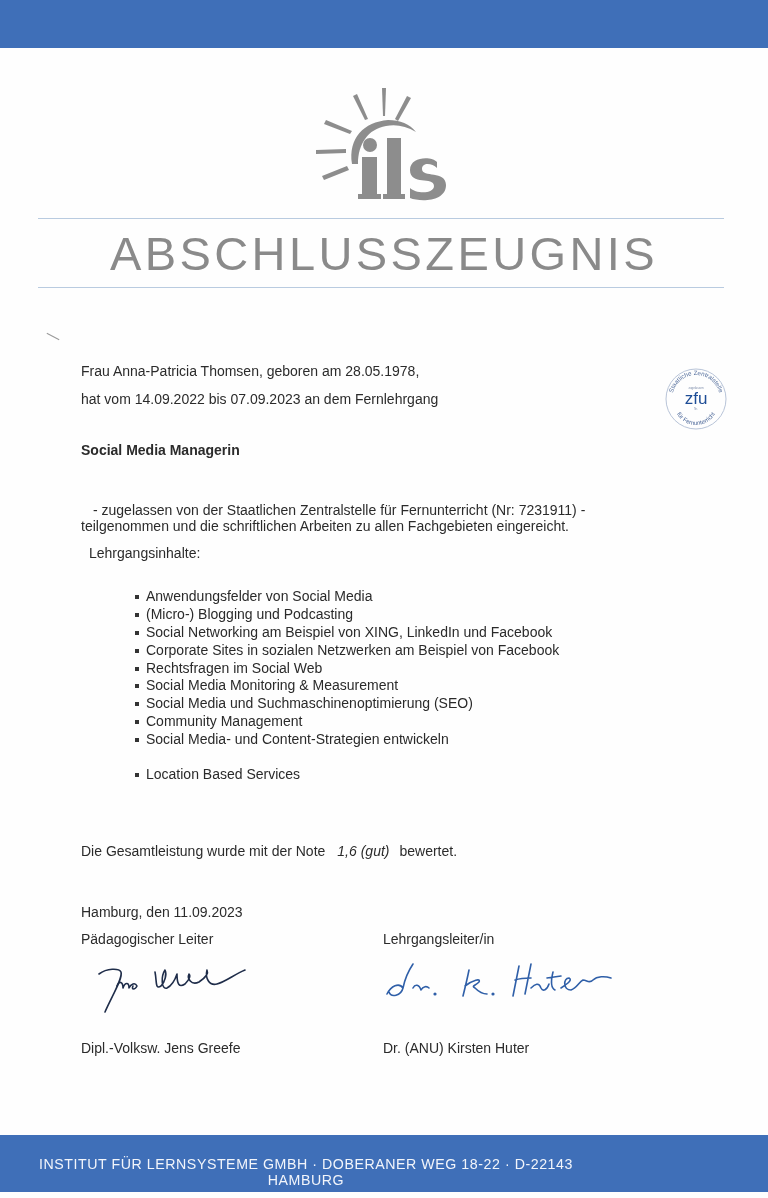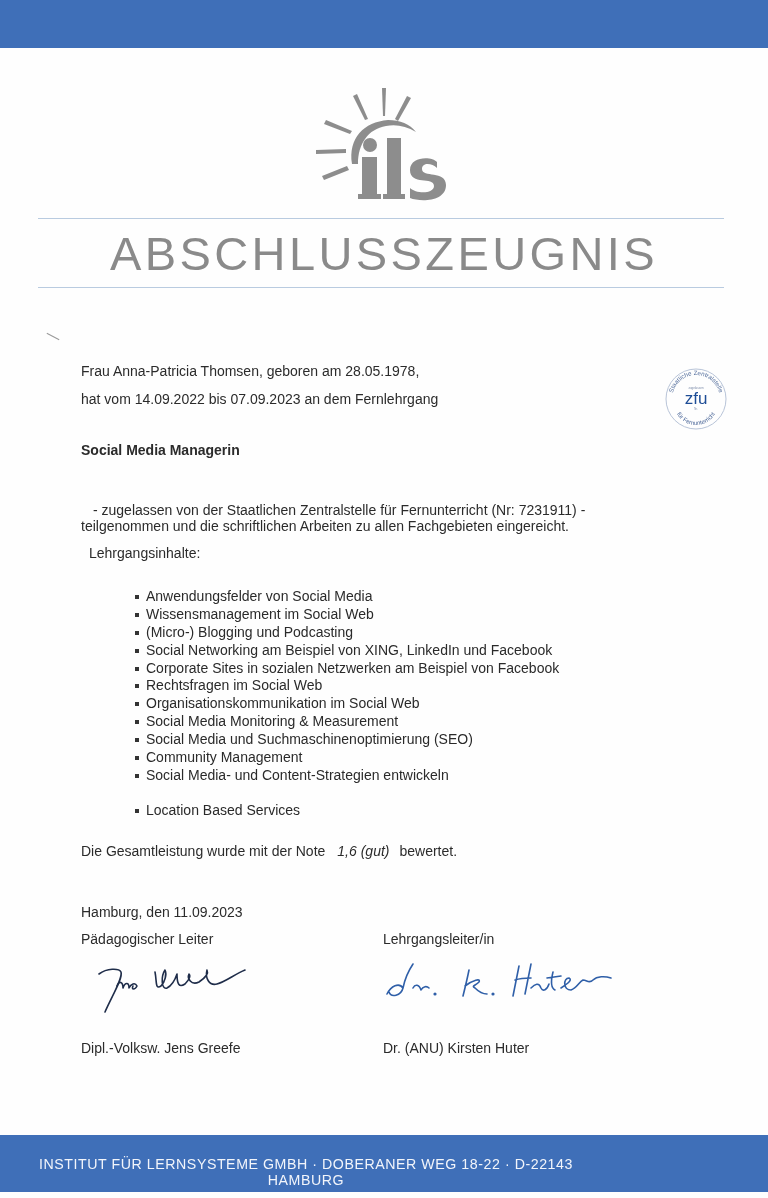--- a/index.html
+++ b/index.html
@@ -97,26 +97,24 @@
 <div class="txt" style="left:81px; top:391px;">hat vom 14.09.2022 bis 07.09.2023 an dem Fernlehrgang</div>
 
 <div class="txt bold" style="left:81px; top:442px;">Social Media Managerin</div>
 
 <div class="txt" style="left:81px; top:502px;margin-left:12px;">- zugelassen von der Staatlichen Zentralstelle für Fernunterricht (Nr: 7231911) -</div>
 <div class="txt" style="left:81px; top:518px;">teilgenommen und die schriftlichen Arbeiten zu allen Fachgebieten eingereicht.</div>
 <div class="txt" style="left:81px; top:545px;margin-left:8px;">Lehrgangsinhalte:</div>
 
 <ul class="list">
   <li><span class="bullet"></span><span>Anwendungsfelder von Social Media</span></li>
-  <li><span class="bullet"></span><span>Wissensmanagement im Social Web</span></li>
   <li><span class="bullet"></span><span>(Micro-) Blogging und Podcasting</span></li>
   <li><span class="bullet"></span><span>Social Networking am Beispiel von XING, LinkedIn und Facebook</span></li>
   <li><span class="bullet"></span><span>Corporate Sites in sozialen Netzwerken am Beispiel von Facebook</span></li>
   <li><span class="bullet"></span><span>Rechtsfragen im Social Web</span></li>
-  <li><span class="bullet"></span><span>Organisationskommunikation im Social Web</span></li>
   <li><span class="bullet"></span><span>Social Media Monitoring &amp; Measurement</span></li>
   <li><span class="bullet"></span><span>Social Media und Suchmaschinenoptimierung (SEO)</span></li>
   <li><span class="bullet"></span><span>Community Management</span></li>
   <li><span class="bullet"></span><span>Social Media- und Content-Strategien entwickeln</span></li>
   <li class="gap"><span class="bullet"></span><span>Location Based Services</span></li>
 </ul>
 
 <div class="txt" style="left:81px; top:843px;">
   <span>Die Gesamtleistung wurde mit der Note</span><span class="grade-value" style="margin-left:12px;">1,6 (gut)</span><span>bewertet.</span>
 </div>

